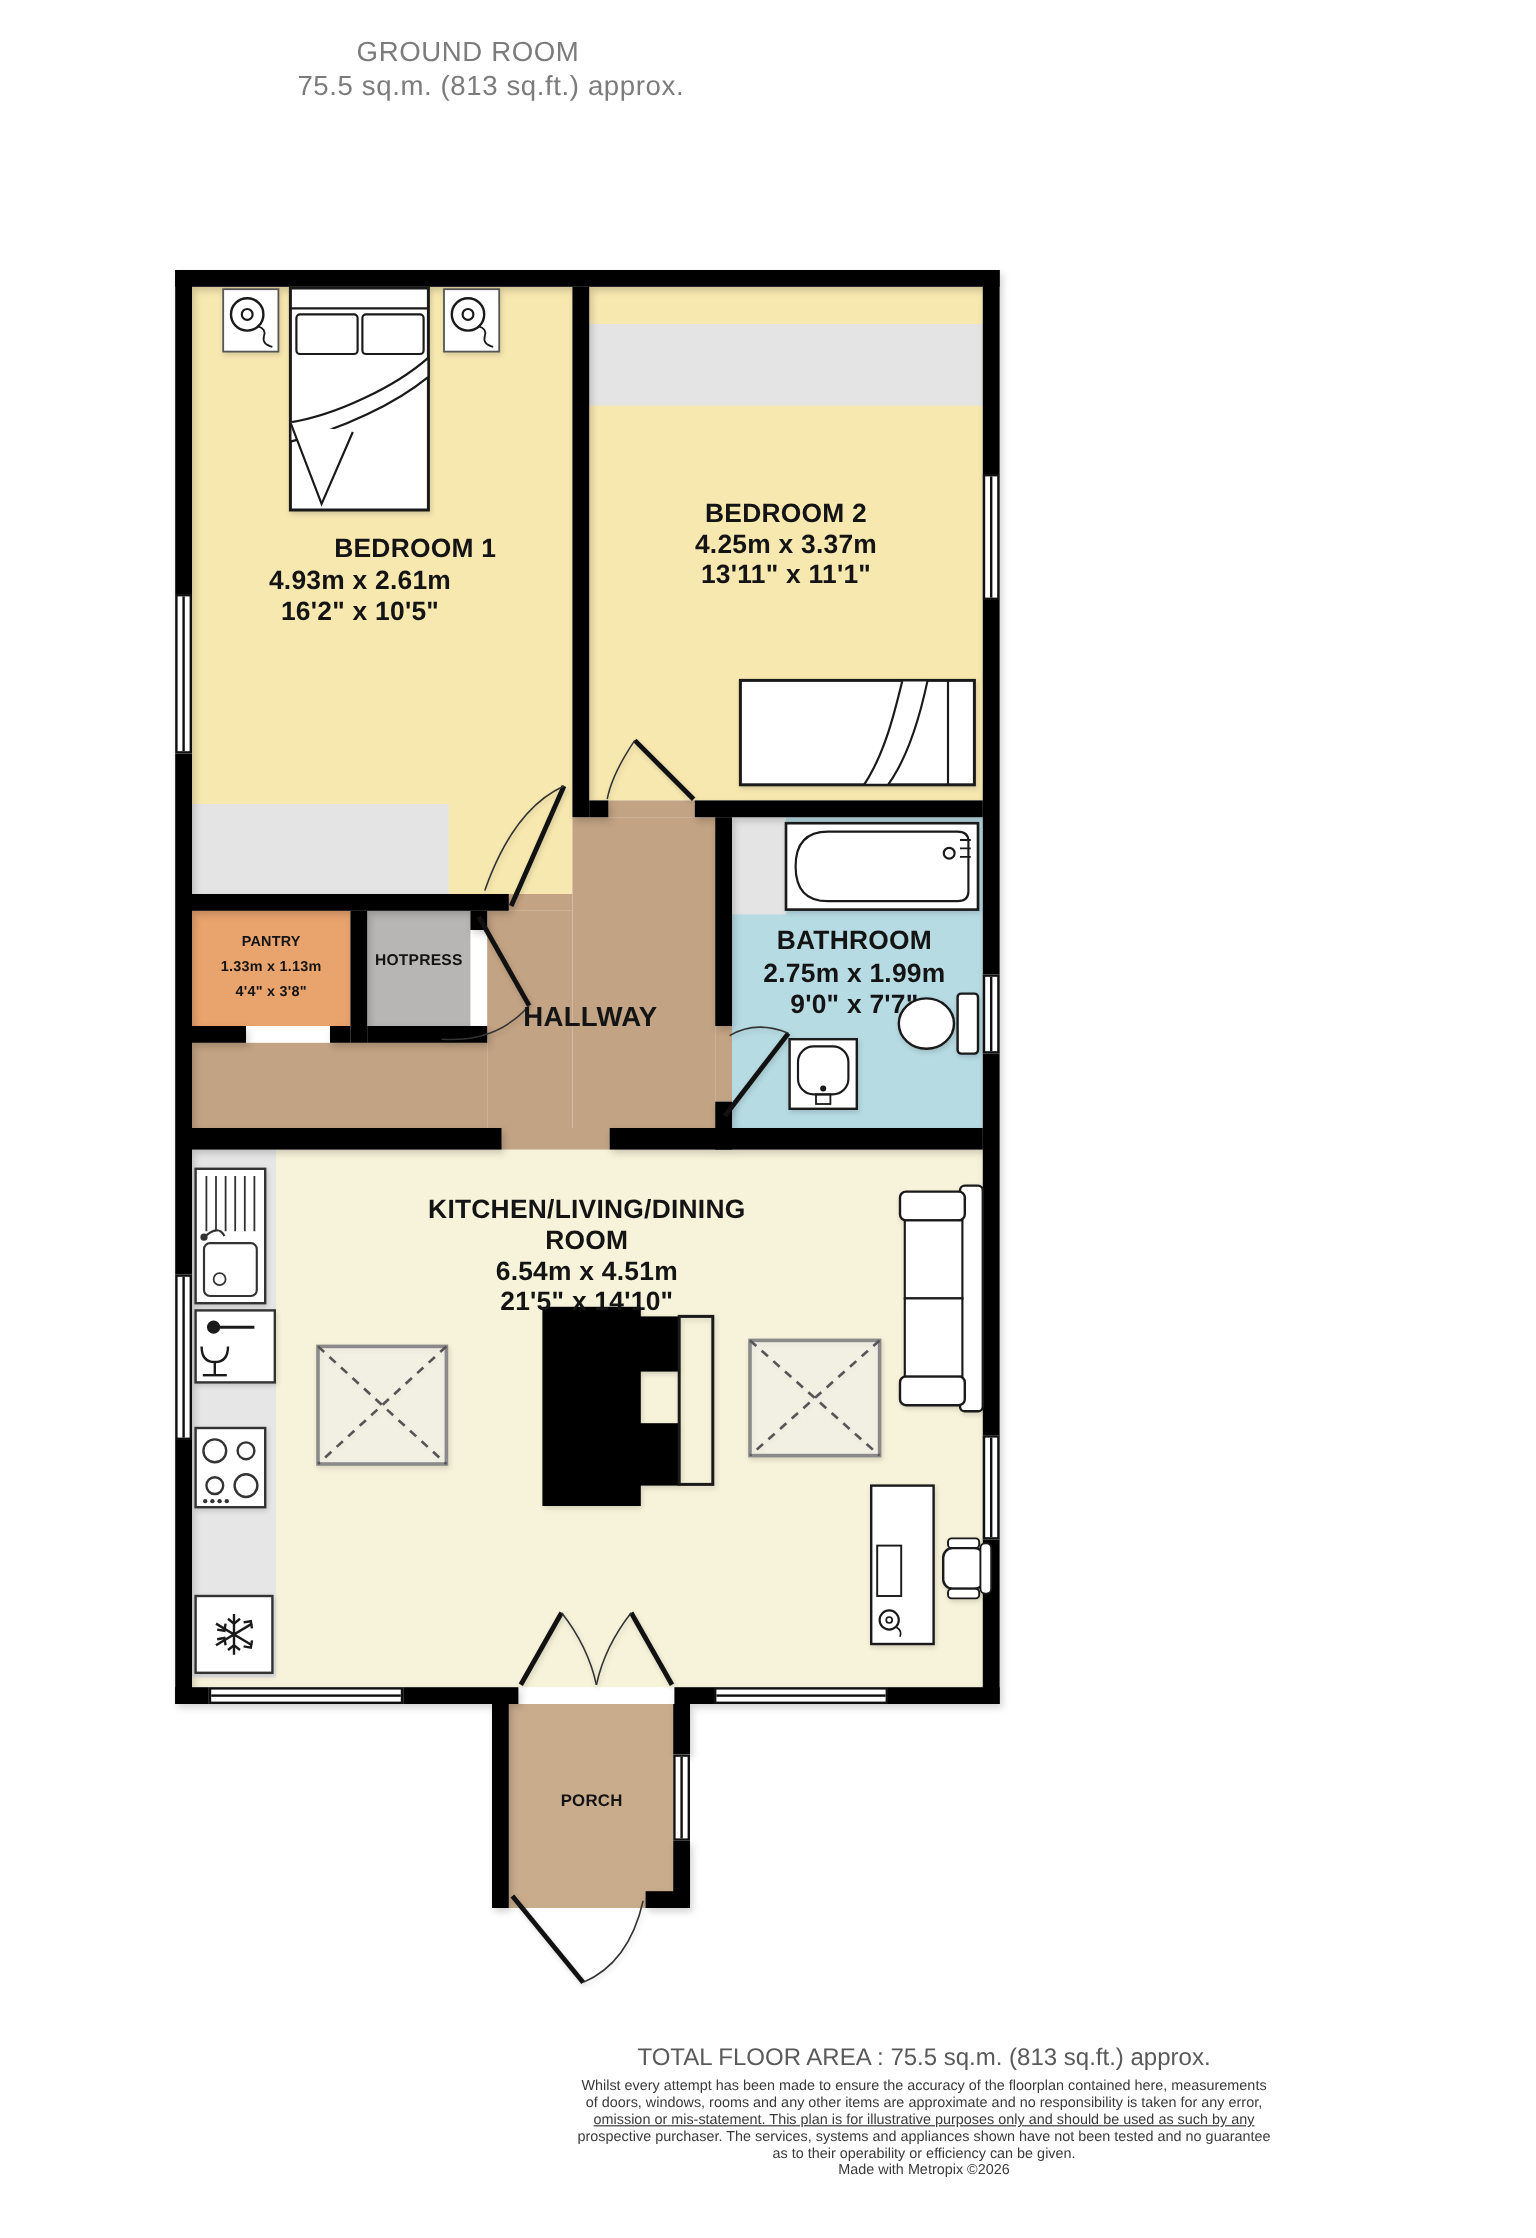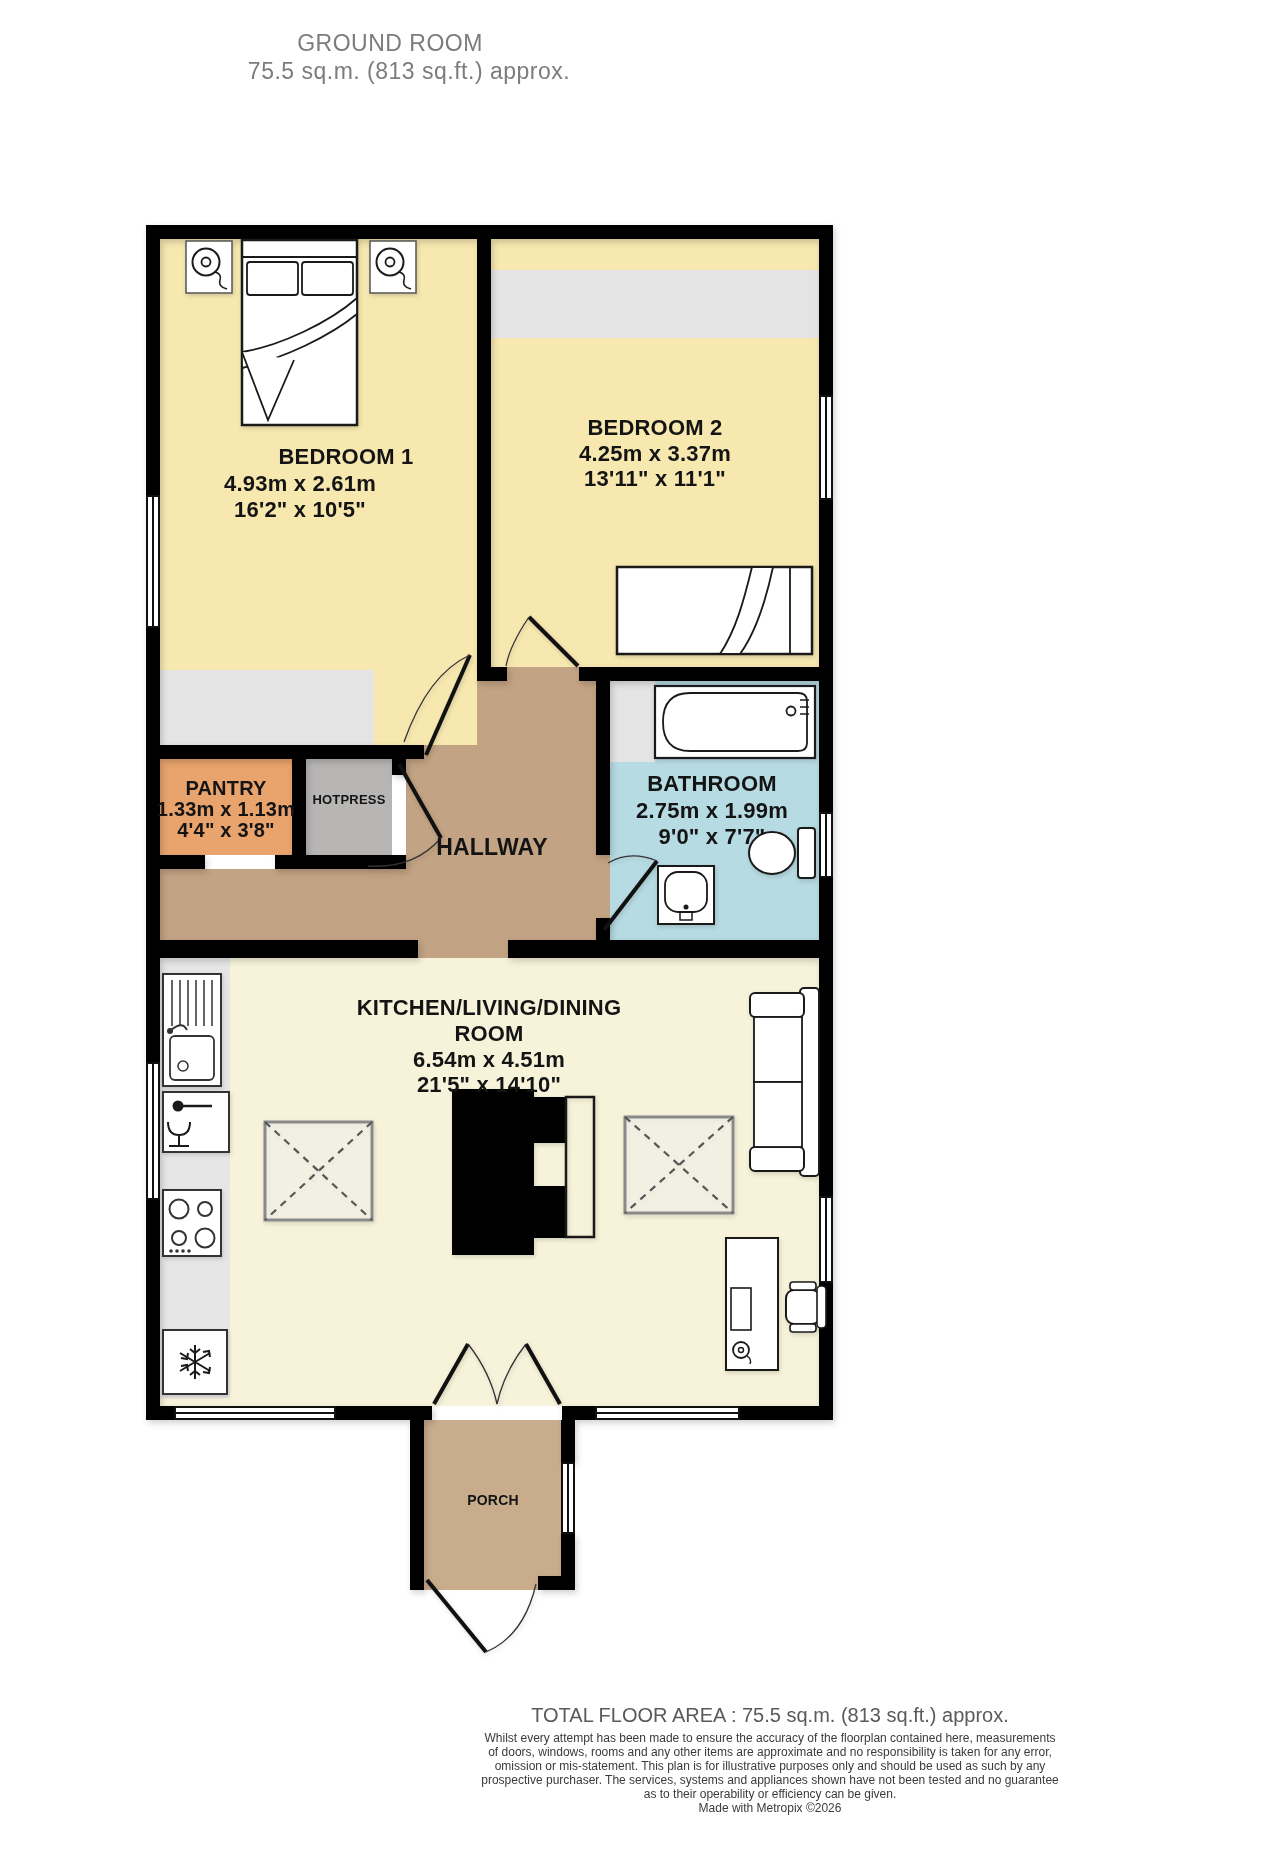--- a/index.html
+++ b/index.html
@@ -6,21 +6,21 @@
   #canvas{position:relative;width:1280px;height:1865px;background:#fff;overflow:hidden;
           font-family:"Liberation Sans",sans-serif;}
   .room{position:absolute;}
   .wall{position:absolute;background:var(--wall);}
   .win{position:absolute;background:#fff;border:2px solid #101010;box-sizing:border-box;}
   .win-line-v{position:absolute;left:50%;top:0;bottom:0;width:2px;margin-left:-1px;background:#101010;}
   .win-line-h{position:absolute;top:50%;left:0;right:0;height:2px;margin-top:-1px;background:#101010;}
   .lbl{position:absolute;transform:translateX(-50%);white-space:nowrap;font-weight:bold;
        color:var(--label_text);text-align:center;letter-spacing:0.2px;}
   .lbl-big{font-size:22px;}
-  .lbl-med{font-size:20px;}
+  .lbl-med{font-size:12px;}
   .lbl-sm{font-size:13px;text-align:center;}
   .title-line{position:absolute;transform:translateX(-50%);white-space:nowrap;
        color:var(--title_text);font-size:23px;letter-spacing:0.5px;}
   .footer-line{position:absolute;transform:translateX(-50%);white-space:nowrap;color:var(--footer_text);}
   #walls{position:absolute;left:0;top:0;width:100%;height:100%;filter:drop-shadow(2px 3px 3px rgba(0,0,0,0.18));}
   #furniture{position:absolute;left:0;top:0;pointer-events:none;filter:drop-shadow(1px 2px 2px rgba(0,0,0,0.15));}
 </style>
 </head>
 <body>
 
@@ -286,18 +286,18 @@
   <div class="lbl lbl-big" style="left:489px;top:995px;">KITCHEN/LIVING/DINING</div>
   <div class="lbl lbl-big" style="left:489px;top:1021px;">ROOM</div>
   <div class="lbl lbl-big" style="left:489px;top:1047px;">6.54m  x 4.51m</div>
   <div class="lbl lbl-big" style="left:489px;top:1072px;">21'5"  x 14'10"</div>
 
   <div class="lbl" style="left:493px;top:1492px;font-size:14px;">PORCH</div>
 
   <div class="footer-line" style="left:770px;top:1704px;font-size:20px;color:#5a5a5a;">TOTAL FLOOR AREA : 75.5 sq.m. (813 sq.ft.) approx.</div>
   <div class="footer-line" style="left:770px;top:1731px;font-size:12px;">Whilst every attempt has been made to ensure the accuracy of the floorplan contained here, measurements</div>
   <div class="footer-line" style="left:770px;top:1745px;font-size:12px;">of doors, windows, rooms and any other items are approximate and no responsibility is taken for any error,</div>
-  <div class="footer-line" style="left:770px;top:1759px;font-size:12px;">omission or mis-statement. This plan is for illustrative purposes only and should be used as such by any</div>
+  <div class="footer-line" style="left:770px;top:1759px;font-size:12px;text-decoration:underline;">omission or mis-statement. This plan is for illustrative purposes only and should be used as such by any</div>
   <div class="footer-line" style="left:770px;top:1773px;font-size:12px;">prospective purchaser. The services, systems and appliances shown have not been tested and no guarantee</div>
   <div class="footer-line" style="left:770px;top:1787px;font-size:12px;">as to their operability or efficiency can be given.</div>
   <div class="footer-line" style="left:770px;top:1801px;font-size:12px;">Made with Metropix ©2026</div>
 
 </div>
 
 </body></html>

